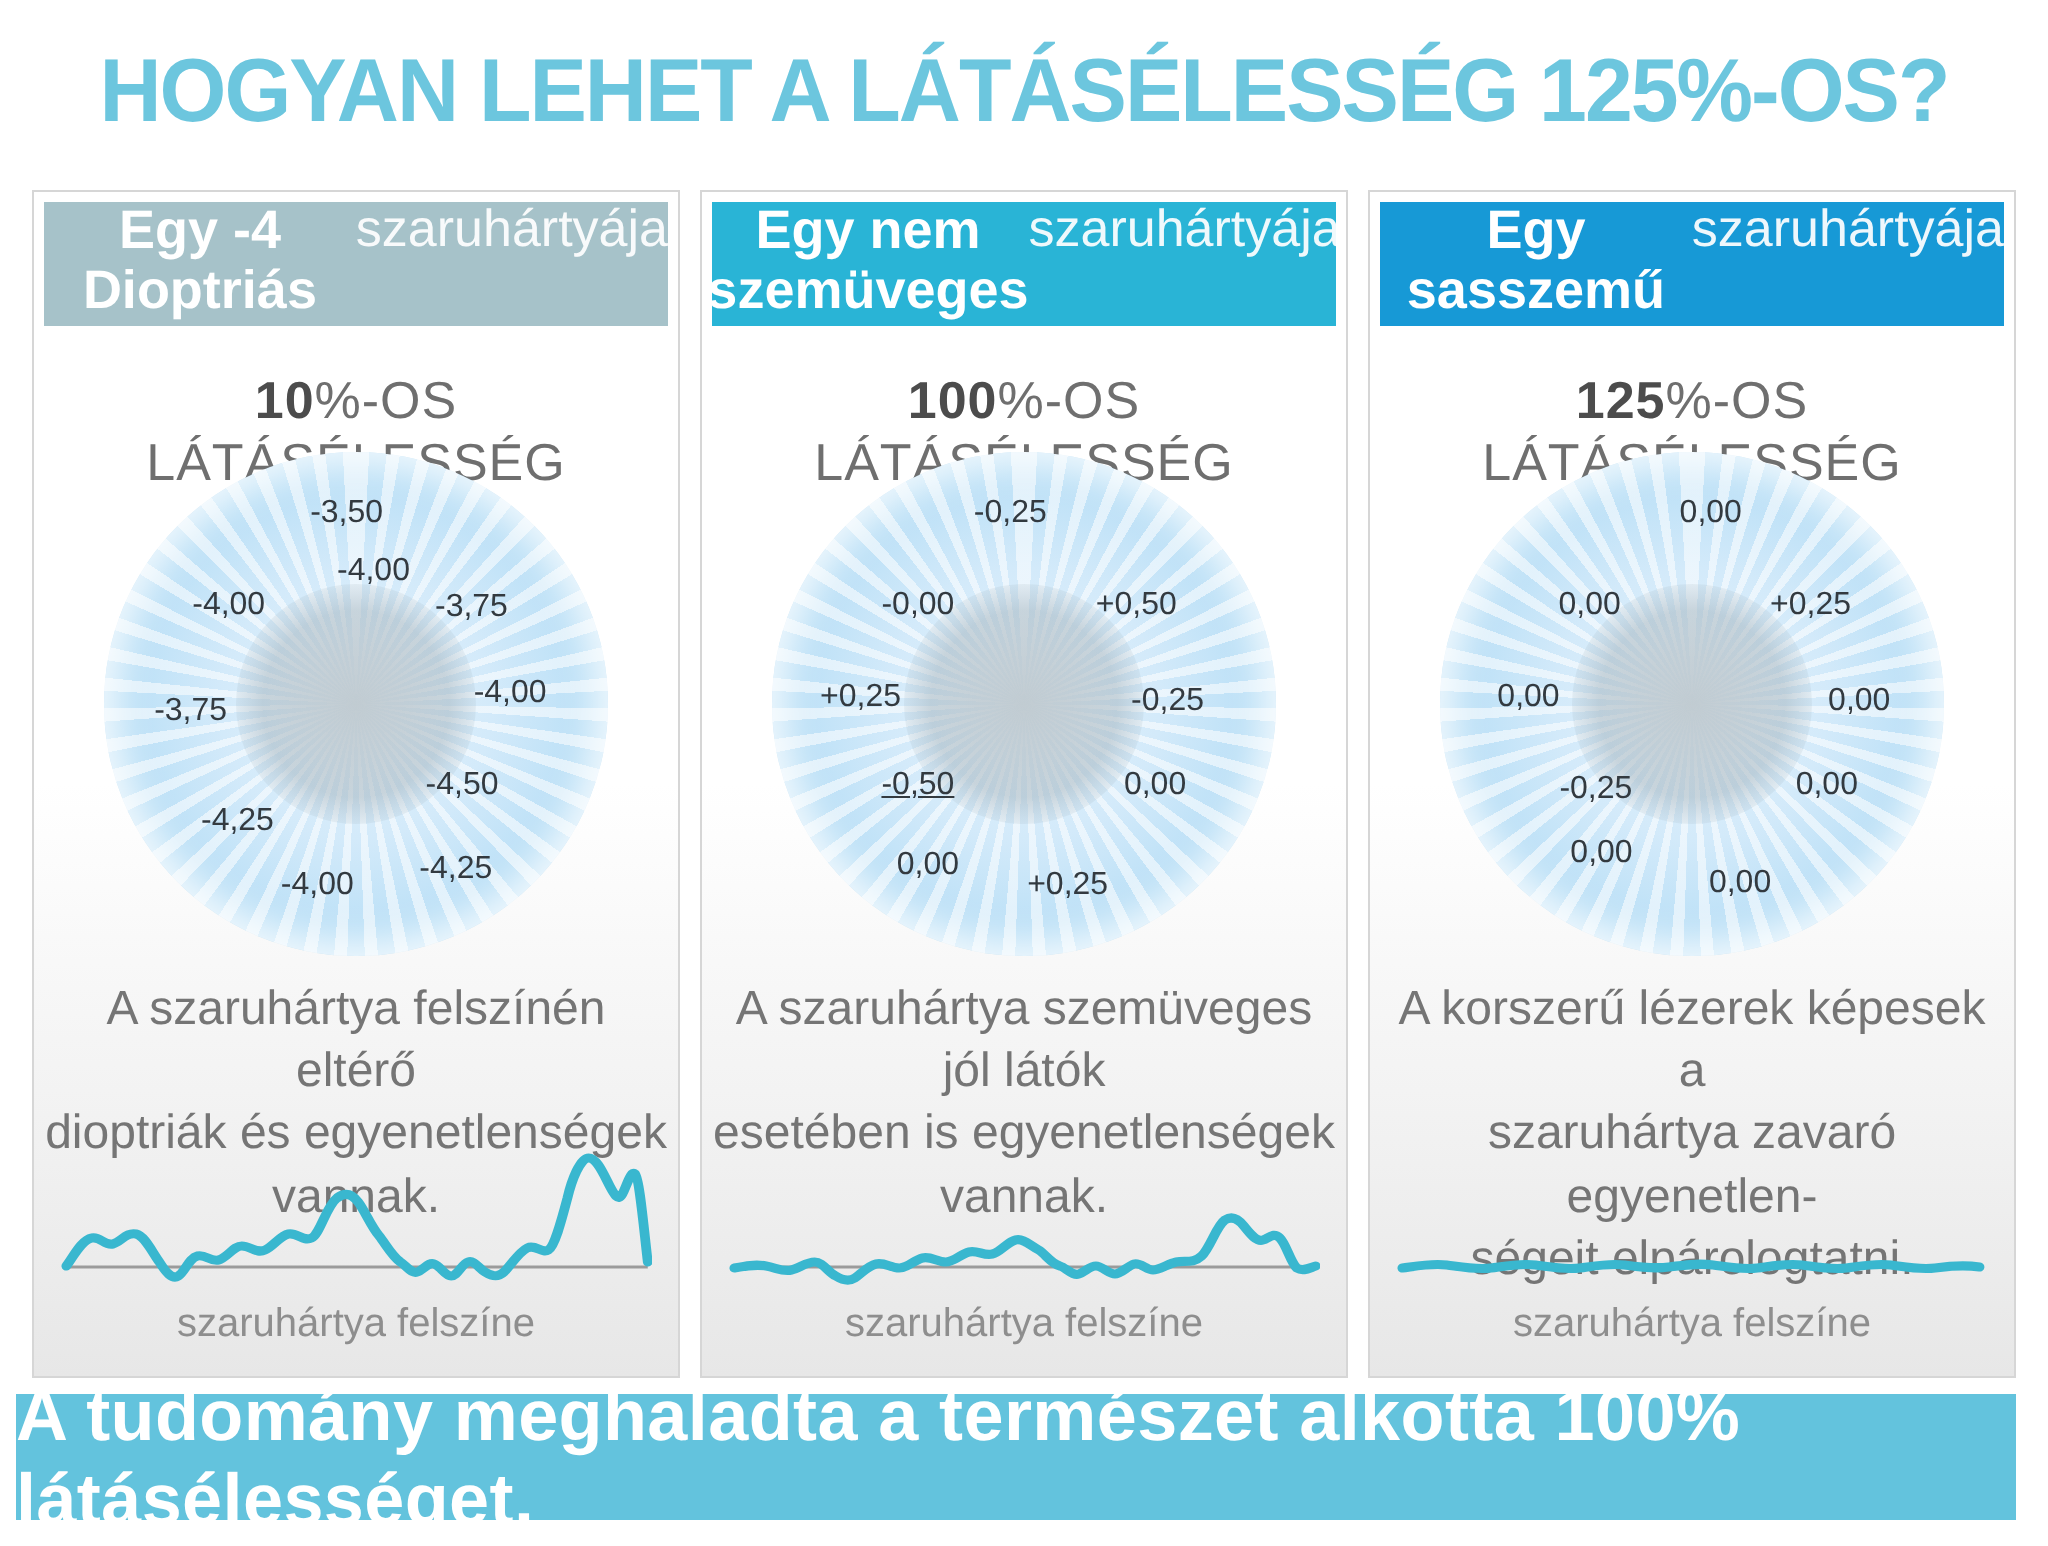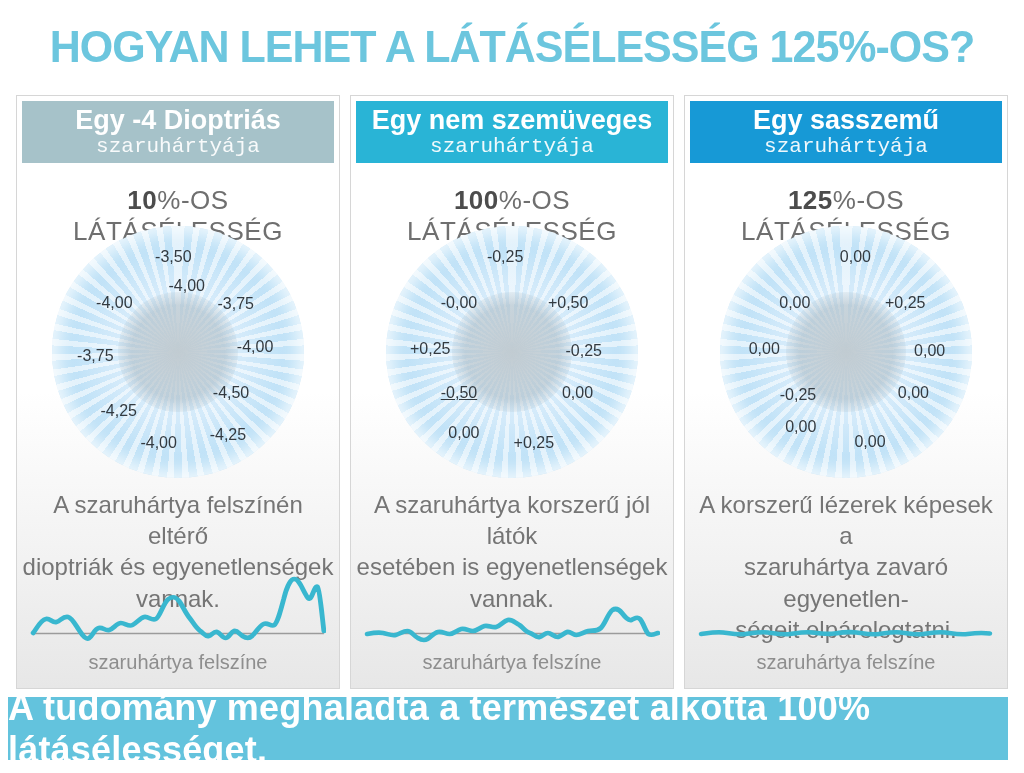--- a/index.html
+++ b/index.html
@@ -4,24 +4,24 @@
 <style>
   * { margin:0; padding:0; box-sizing:border-box; }
   html,body { width:1024px; height:773px; background:#ffffff; overflow:hidden;
     font-family:"Liberation Sans", sans-serif; }
   .title { text-align:center; font-size:43px; font-weight:bold; letter-spacing:-1px;
     margin:22px 0 24px; transform:scaleY(1.04); }
   .cards { display:flex; justify-content:space-between; width:992px; margin:0 auto 0 16px; }
   .card { width:324px; height:594px; border:1px solid #d6d6d6;
     background:linear-gradient(180deg,#ffffff 0%,#ffffff 50%,#f2f2f2 78%,#e7e7e7 100%);
     padding:5px; display:flex; flex-direction:column; }
-  .card-header { height:62px; display:flex; flex-direction:column; justify-content:center;
+  .card-header { height:62px; display:flex; flex-direction:row; justify-content:center;
     text-align:center; color:#ffffff; }
   .card-header .h1 { font-size:27px; font-weight:bold; line-height:1.1; }
-  .card-header .h2 { font-size:21px; font-weight:400; opacity:0.93; line-height:1.05;font-family:Liberation Mono, monospace; }
+  .card-header .h2 { font-size:26px; font-weight:400; opacity:0.93; line-height:1.05; }
   .acuity { margin-top:22px; height:30px; text-align:center; font-size:26px;
     color:#6f6f6f; letter-spacing:0.5px; }
   .acuity b { color:#4c4c4c; }
   .eye-area { position:relative; margin-top:8px; height:258px; }
   .iris { position:absolute; left:50%; top:50%; transform:translate(-50%,-50%);
     width:252px; height:252px; border-radius:50%;
     background:
       radial-gradient(circle at 50% 50%, rgba(255,255,255,0.85) 0%, rgba(255,255,255,0) 26%),
       repeating-conic-gradient(from 0deg, rgba(255,255,255,0.55) 0deg 3deg, rgba(255,255,255,0) 3deg 7deg),
       radial-gradient(circle at 50% 50%, #e4f2fc 0%, #d3eafa 38%, #b6def6 70%, #c3e4f8 84%, #e9f5fd 95%, #ffffff 100%);
@@ -98,21 +98,21 @@
             <span class="diopter" style="left: 33%; top: 31%;">-0,00</span>
             <span class="diopter" style="left: 68%; top: 31%;">+0,50</span>
             <span class="diopter" style="left: 23.8%; top: 49%;">+0,25</span>
             <span class="diopter" style="left: 73%; top: 49.5%;">-0,25</span>
             <span class="diopter" style="left: 33%; top: 66%; text-decoration: underline;">-0,50</span>
             <span class="diopter" style="left: 71%; top: 66%;">0,00</span>
             <span class="diopter" style="left: 34.6%; top: 81.5%;">0,00</span>
             <span class="diopter" style="left: 57%; top: 85.4%;">+0,25</span>
           </div>
       </div>
-      <p class="desc">A szaruhártya korszerű jól látók
+      <p class="desc">A szaruhártya szemüveges jól látók
 esetében is egyenetlenségek
 vannak.</p>
       <svg class="wave" viewBox="0 0 280 78" preserveAspectRatio="none">
         <line class="baseline" x1="2" y1="60.5" x2="278" y2="60.5"></line>
         <path class="waveline" d="M3,61 C8,60 13,59 18,60 C23,61 26,63 30,62 C34,61 37,58 41,58 C45,58 47,63 51,65 C54,67 57,68 60,66 C63,64 66,60 70,59 C74,58 77,61 81,61 C85,61 88,57 92,56 C96,55 99,58 103,58 C107,58 110,54 114,53 C118,52 121,55 125,54 C129,53 132,48 136,47 C140,46 143,50 147,52 C150,54 153,59 157,60 C160,61 163,65 166,64 C169,63 171,60 174,60 C177,60 180,64 183,64 C186,64 189,60 192,59 C195,58 198,62 201,62 C204,62 208,59 212,58 C216,57 220,59 224,55 C228,51 231,40 235,37 C238,35 241,36 244,40 C247,44 250,48 253,47 C256,46 258,43 261,46 C264,49 266,58 269,61 C272,63 275,61 278,60" style="stroke: rgb(57, 183, 207);"></path>
       </svg>
       <div class="caption">szaruhártya felszíne</div>
     </section>
 
     <section class="card">

